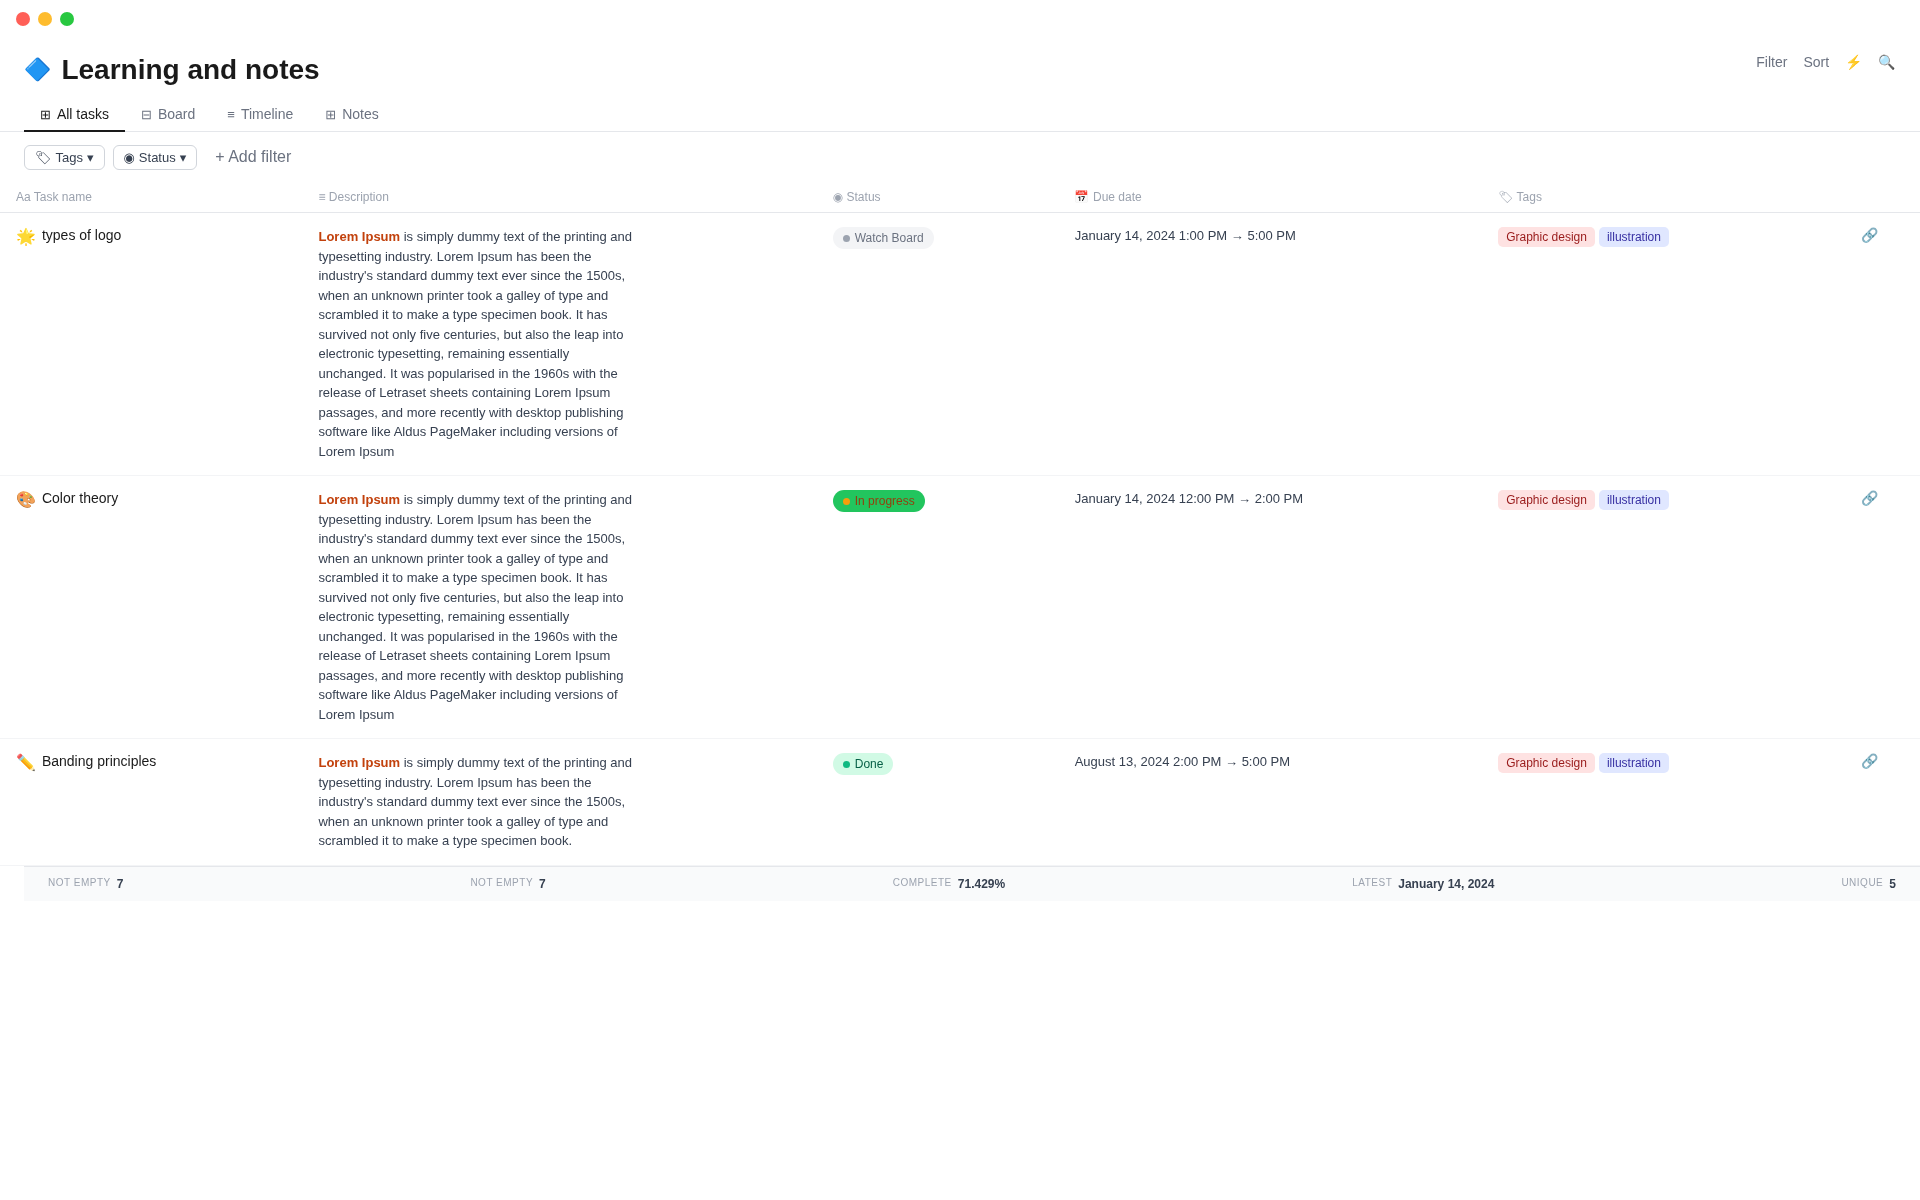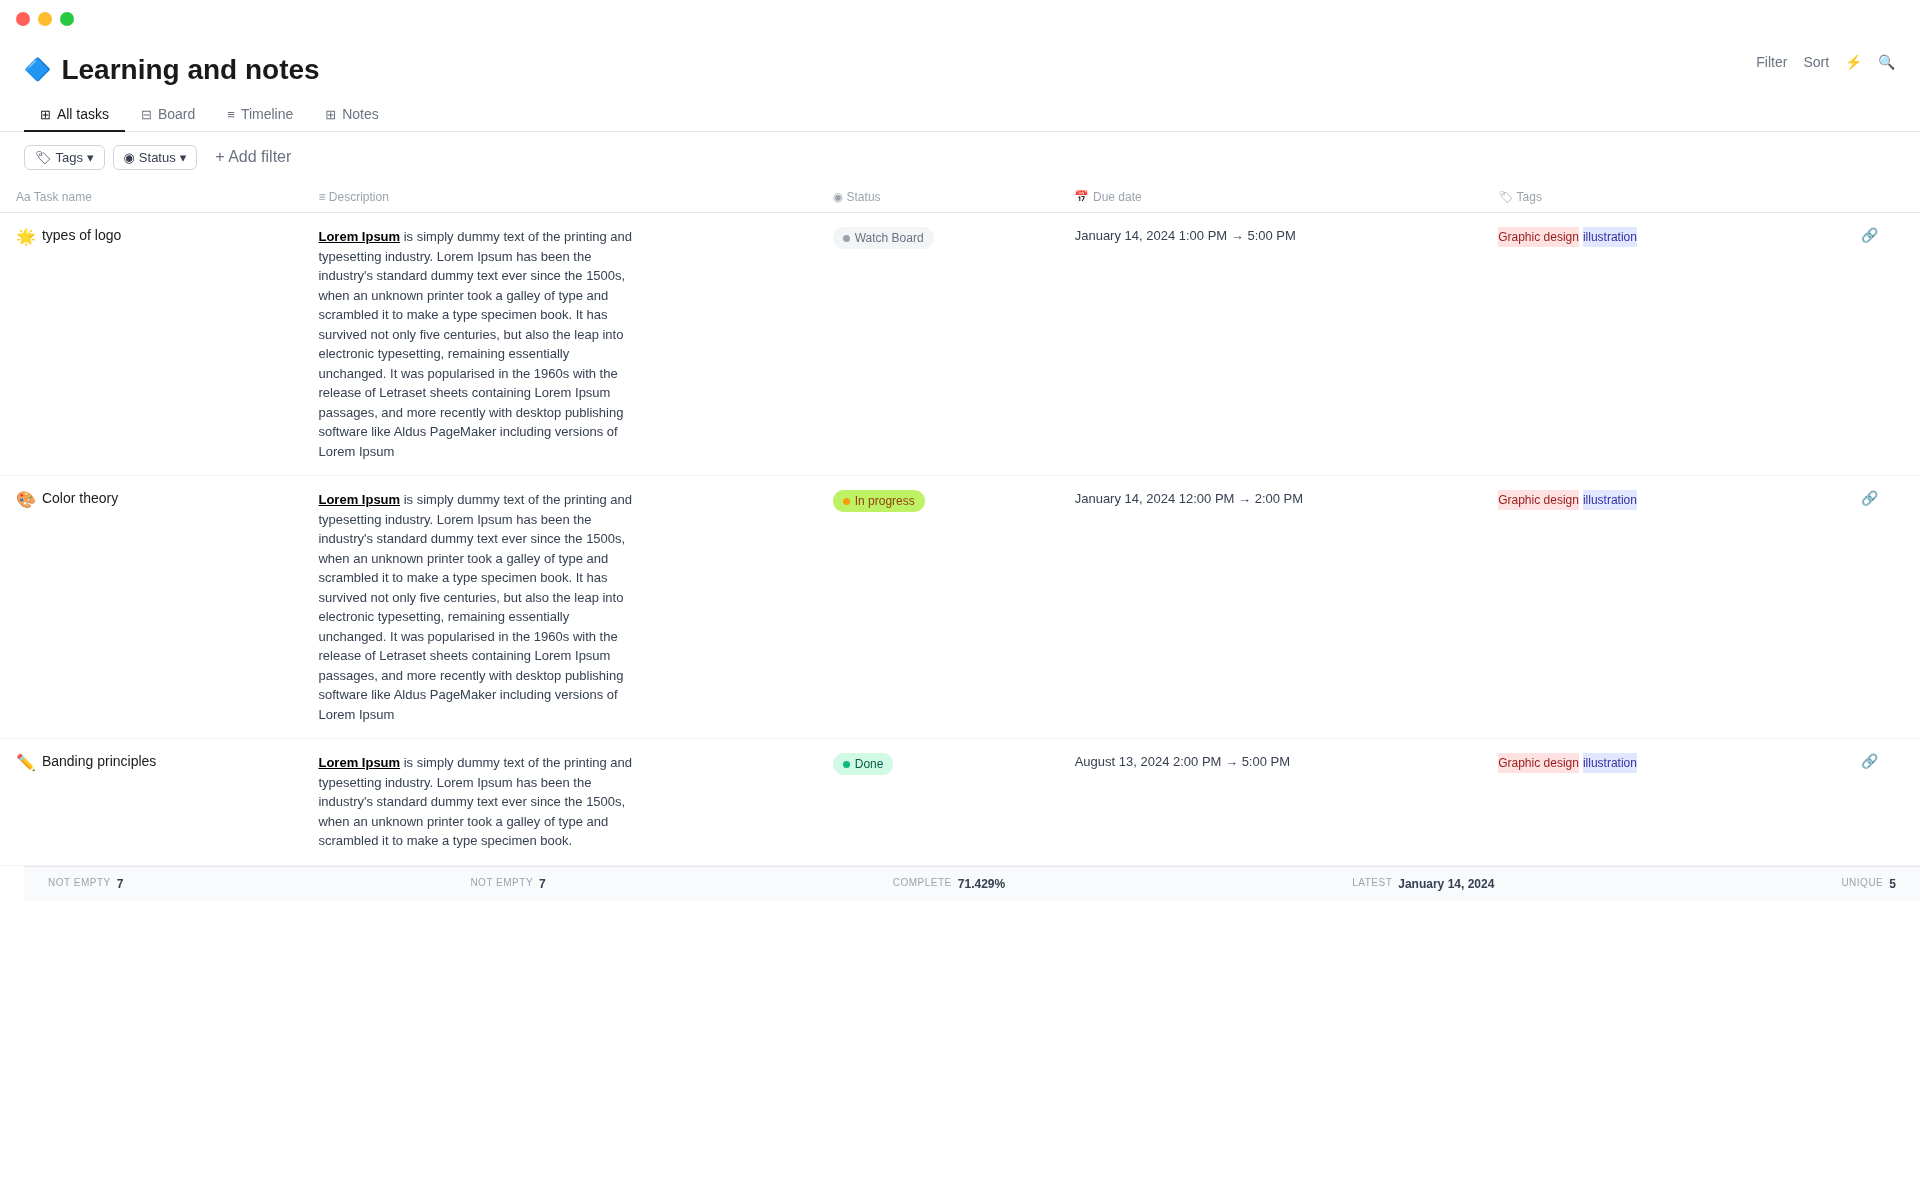--- a/index.html
+++ b/index.html
@@ -36,38 +36,38 @@
     th { padding: 8px 16px; text-align: left; font-size: 12px; font-weight: 500; color: #9ca3af; white-space: nowrap; }
     tbody tr { border-bottom: 1px solid #f3f4f6; vertical-align: top; }
     td { padding: 14px 16px; vertical-align: top; }
 
     
     .task-name { display: flex; align-items: flex-start; gap: 6px; font-size: 14px; font-weight: 500; color: #1a1a1a; white-space: nowrap; }
     .task-emoji { font-size: 16px; }
 
     
     .description { font-size: 13px; color: #374151; line-height: 1.5; max-width: 320px; }
-    .description strong { font-weight: 700; color: #000000; text-decoration: underline; }
+    .description strong { font-weight: 700; color: #c2410c; }
 
     
     .status-badge { display: inline-flex; align-items: center; gap: 5px; padding: 4px 10px; border-radius: 20px; font-size: 12px; font-weight: 500; white-space: nowrap; }
     .status-dot { width: 7px; height: 7px; border-radius: 50%; }
     .status-watchlist { background: #f3f4f6; color: #6b7280; }
     .status-watchlist .status-dot { background: #9ca3af; }
-    .status-inprogress { background: #bef264; color: #92400e; }
+    .status-inprogress { background: #22c55e; color: #92400e; }
     .status-inprogress .status-dot { background: #f59e0b; }
     .status-done { background: #d1fae5; color: #065f46; }
     .status-done .status-dot { background: #10b981; }
 
     
     .due-date { font-size: 13px; color: #374151; white-space: nowrap; }
 
     
     .tags-cell { display: flex; flex-wrap: wrap; gap: 4px; }
-    .tag-badge { padding: 3px 0; border-radius: 0; font-size: 12px; font-weight: 500; }
+    .tag-badge { padding: 3px 8px; border-radius: 5px; font-size: 12px; font-weight: 500; }
     .tag-graphic { background: #fee2e2; color: #991b1b; }
     .tag-illustration { background: #e0e7ff; color: #3730a3; }
 
     
     .table-footer { display: flex; justify-content: space-between; padding: 10px 24px; border-top: 1px solid #e5e7eb; background: #f9fafb; font-size: 12px; color: #6b7280; margin-left: 24px; }
     .footer-stat { display: flex; gap: 6px; }
     .footer-label { text-transform: uppercase; font-size: 10px; letter-spacing: 0.05em; color: #9ca3af; }
     .footer-value { font-weight: 600; color: #374151; }
 
     

